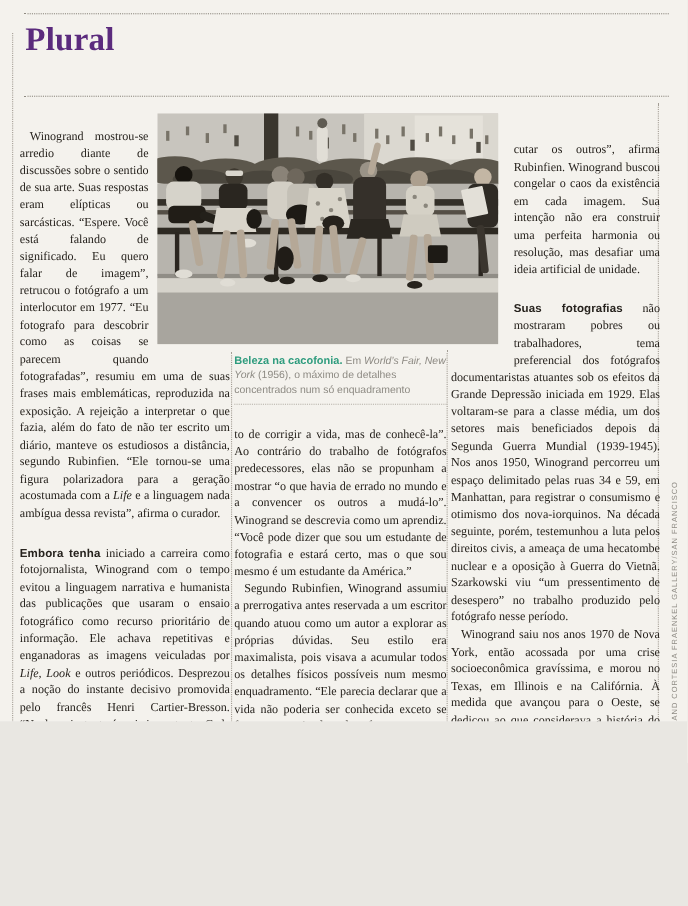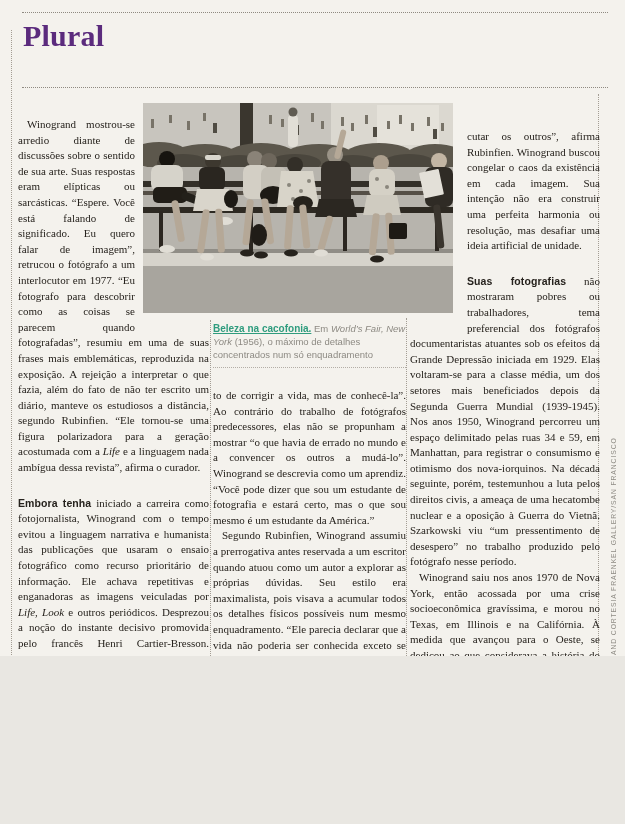--- a/index.html
+++ b/index.html
@@ -29,21 +29,21 @@
   .col3{left:410px;top:129px;width:190px;height:680px;overflow:hidden;}
   .spacer-right{float:right;width:74px;height:206px;}
   .spacer-left{float:left;width:57px;height:206px;}
   .lead{font-family:"Liberation Sans", sans-serif;font-weight:bold;font-size:10.5px;letter-spacing:.1px;}
   i{font-style:italic;}
   .purple{color:#5e2c86;}
   
   .col2wrap{position:absolute;left:213px;top:322px;width:193px;}
   .caption{display:block;font-family:"Liberation Sans", sans-serif;font-size:9.5px;
            line-height:13px;color:#8d8a83;margin:0;}
-  .cap-lead{color:#2f9c7e;font-weight:bold;font-size:10px;text-decoration:underline;}
+  .cap-lead{color:#2f9c7e;font-weight:bold;font-size:10px;}
   .caption-rule{border-top:1px dotted #b3aea6;margin-top:6px;}
   .col2body{position:relative;left:0;top:0;margin-top:20px;width:193px;height:284px;overflow:hidden;}
   
   .pullquote{position:absolute;left:212px;top:752px;width:200px;color:#1d1a16;font-weight:bold;}
   .pq-bar{margin:4px 0 8px 6px;width:137px;height:5px;background:#171411;}
   .pq-line{margin-left:6px;font-size:18px;line-height:15.5px;letter-spacing:.2px;white-space:nowrap;}
   
   .footer-rule{position:absolute;left:18px;top:796px;width:582px;height:0;border-top:1px solid #3b3732;}
   .footer-row{position:absolute;left:18px;top:803px;font-family:"Liberation Sans", sans-serif;}
   .page-num{font-weight:bold;font-size:11px;letter-spacing:1px;color:#1f1c18;margin-right:8px;}

